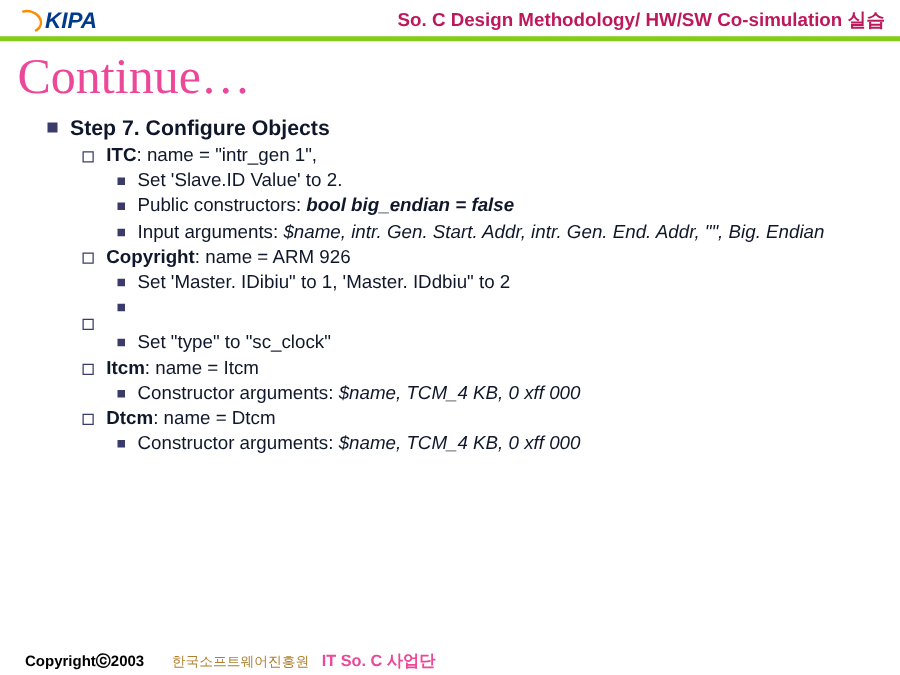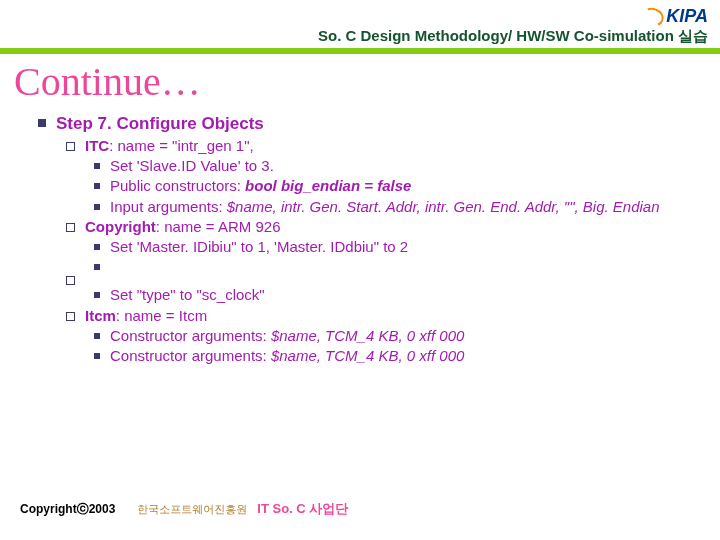--- a/index.html
+++ b/index.html
@@ -7,25 +7,24 @@
     padding: 0;
     font-family: Arial, sans-serif;
     background: #fff;
     width: 720px;
     height: 540px;
     overflow: hidden;
     position: relative;
   }
   .header {
     display: flex;
-    align-items: flex-end;
+    align-items: center;
     justify-content: space-between;
     padding: 6px 12px 2px 12px;
-    border-bottom: 6px solid #84cc16;
-    flex-direction: column;
+    border-bottom: 4px solid #84cc16;
   }
   .logo {
     display: flex;
     align-items: center;
     font-weight: bold;
     font-style: italic;
     font-size: 18px;
     color: #003a8c;
   }
   .logo-swoosh {
@@ -35,32 +34,32 @@
     border: 2px solid #ff8c00;
     border-radius: 50%;
     border-left-color: transparent;
     border-bottom-color: transparent;
     transform: rotate(20deg);
     margin-right: 2px;
   }
   .header-title {
     font-size: 15px;
     font-weight: bold;
-    color: #14532d;
+    color: #be185d;
   }
   .slide-title {
     font-family: Georgia, "Times New Roman", serif;
     font-size: 40px;
     color: #ec4899;
     margin: 4px 0 8px 14px;
   }
   .content {
     margin-left: 38px;
     font-size: 15px;
-    color: #a21caf;
+    color: #0f172a;
     line-height: 1.35;
   }
   .row { display: flex; align-items: flex-start; }
   .row-l2 { margin-left: 28px; }
   .row-l3 { margin-left: 56px; }
   .bullet-sq {
     width: 8px; height: 8px; background: #3b3b6b;
     margin-top: 6px; margin-right: 10px; flex-shrink: 0;
   }
   .bullet-sq-sm {
@@ -69,21 +68,21 @@
   }
   .bullet-open {
     width: 7px; height: 7px; border: 1px solid #3b3b6b;
     margin-top: 6px; margin-right: 10px; flex-shrink: 0;
   }
   .step-title { font-size: 17px; font-weight: bold; }
   .italic { font-style: italic; }
   .bolditalic { font-style: italic; font-weight: bold; }
   .footer {
     position: absolute;
-    bottom: 22px;
+    bottom: 2px;
     left: 20px;
     display: flex;
     align-items: center;
     font-size: 12px;
   }
   .copyright { font-weight: bold; margin-right: 22px; }
   .footer-label { color: #b08030; font-size: 11px; margin-right: 10px; }
   .footer-org { color: #ec4899; font-weight: bold; font-size: 13px; }
 </style>
 </head>
@@ -104,21 +103,21 @@
     <div class="bullet-sq"></div>
     <div class="step-title">Step 7. Configure Objects</div>
   </div>
   <div id="items-container">
       <div class="row row-l2">
         <div class="bullet-open"></div>
         <div><span style="font-weight: bold;">ITC</span>: name = "intr_gen 1",</div>
       </div>
       <div class="row row-l3">
         <div class="bullet-sq-sm"></div>
-        <div>Set 'Slave.ID Value' to 3.</div>
+        <div>Set 'Slave.ID Value' to 2.</div>
       </div>
       <div class="row row-l3">
         <div class="bullet-sq-sm"></div>
         <div>Public constructors: <span class="bolditalic">bool big_endian = false</span></div>
       </div>
       <div class="row row-l3">
         <div class="bullet-sq-sm"></div>
         <div>Input arguments: <span class="italic">$name, intr. Gen. Start. Addr, intr. Gen. End. Addr, "", Big. Endian</span></div>
       </div>
       <div class="row row-l2">
@@ -140,20 +139,24 @@
         <div>Set "type" to "sc_clock"</div>
       </div>
       <div class="row row-l2">
         <div class="bullet-open"></div>
         <div><span style="font-weight: bold;">Itcm</span>: name = Itcm</div>
       </div>
       <div class="row row-l3">
         <div class="bullet-sq-sm"></div>
         <div>Constructor arguments: <span class="italic">$name, TCM_4 KB, 0 xff 000</span></div>
       </div>
+      <div class="row row-l2">
+        <div class="bullet-open"></div>
+        <div><span style="font-weight: bold;">Dtcm</span>: name = Dtcm</div>
+      </div>
       <div class="row row-l3">
         <div class="bullet-sq-sm"></div>
         <div>Constructor arguments: <span class="italic">$name, TCM_4 KB, 0 xff 000</span></div>
       </div>
     </div>
 </div>
 
 <div class="footer">
   <span class="copyright">Copyrightⓒ2003</span>
   <span class="footer-label">한국소프트웨어진흥원</span>

